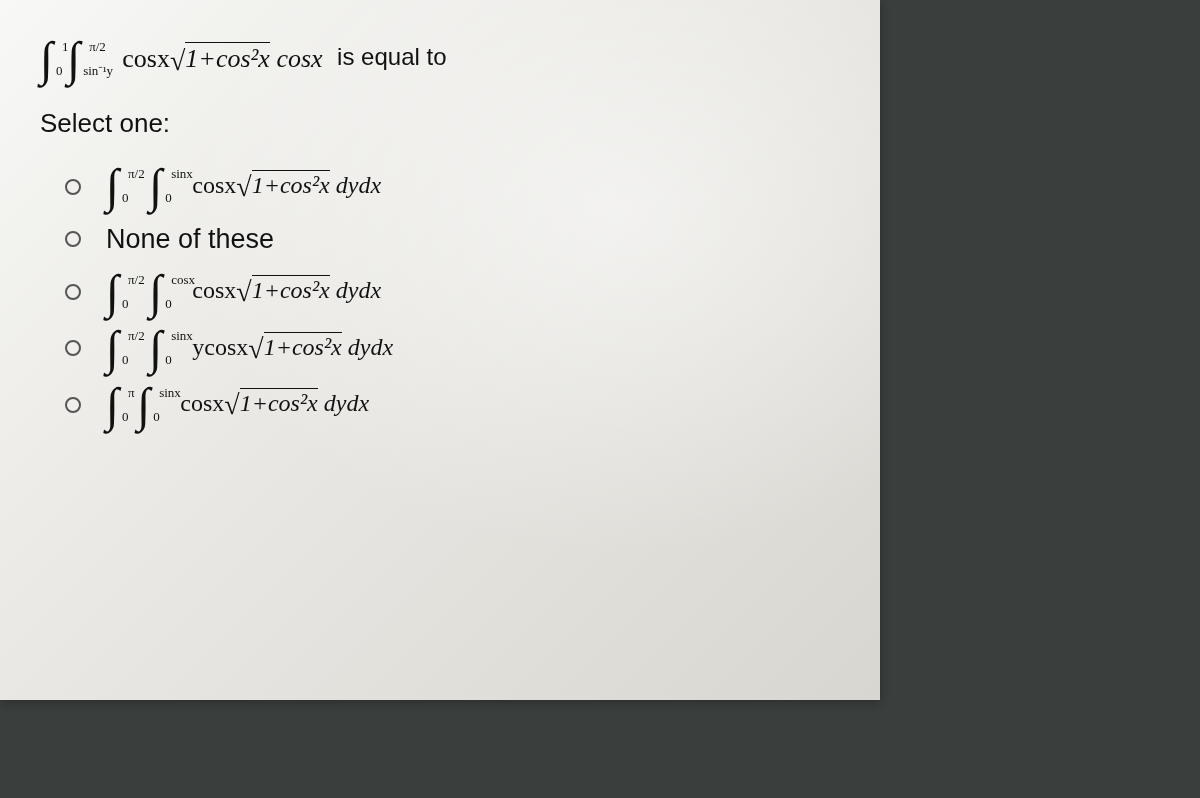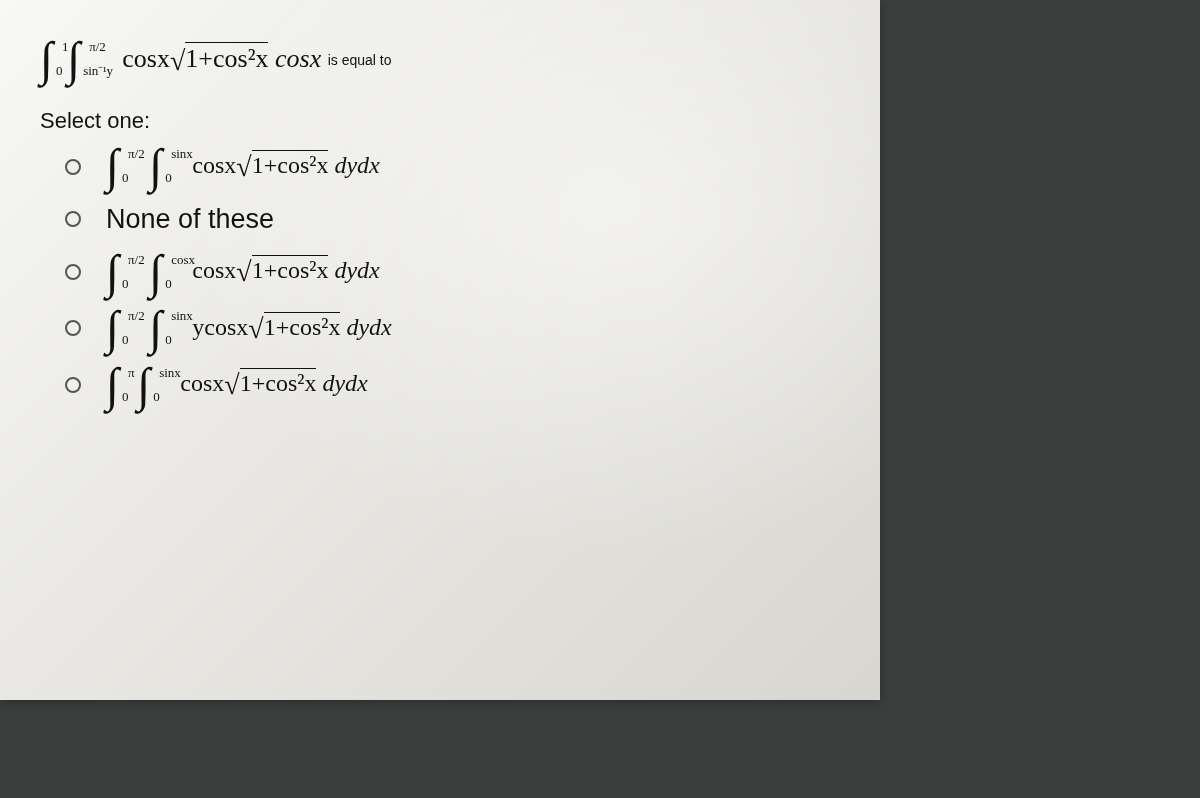--- a/index.html
+++ b/index.html
@@ -41,23 +41,23 @@
     .question {
       font-size: 26px;
       color: #111;
       margin-bottom: 30px;
       font-family: 'Times New Roman', serif;
       position: relative;
       z-index: 1;
     }
     
     .prompt {
-      font-size: 22px;
-      color: #111;
-      margin-bottom: 13px;
+      font-size: 26px;
+      color: #111;
+      margin-bottom: 28px;
       font-family: Arial, sans-serif;
       position: relative;
       z-index: 1;
     }
     
     .option {
       display: flex;
       align-items: center;
       margin-bottom: 18px;
       margin-left: 25px;
@@ -128,25 +128,27 @@
     
     .sqrt-sign {
       font-size: 28px;
       vertical-align: middle;
     }
     
     .sqrt-content {
       border-top: 1.5px solid #111;
       padding-top: 1px;
       display: inline-block;
+      font-style: italic;
     }
     
     .is-equal {
       font-family: Arial, sans-serif;
-      font-size: 14px;
+      font-size: 24px;
+      margin-left: 8px;
     }
   </style>
 </head>
 <body>
 
 <div class="paper">
 
   <div class="question">
     <span class="integral-expr">
       <span class="int-sign">∫

